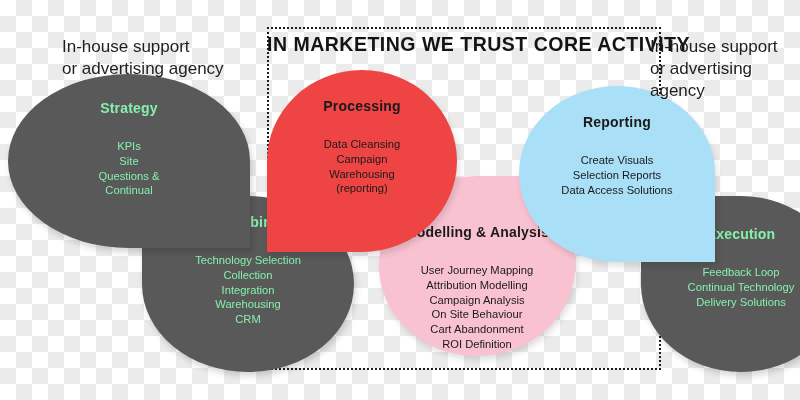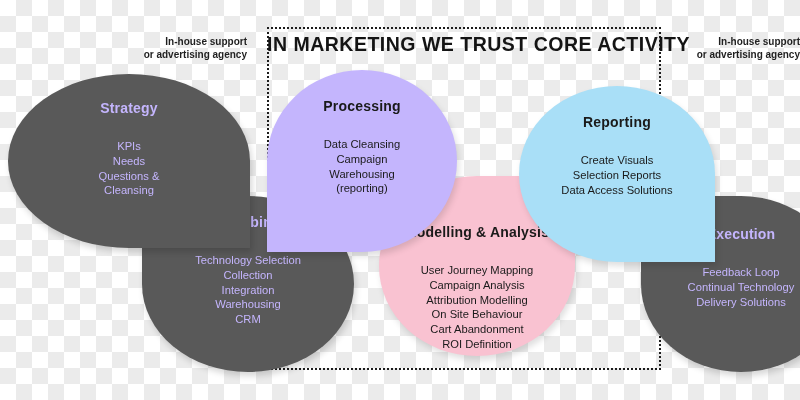--- a/index.html
+++ b/index.html
@@ -36,35 +36,34 @@
     font-weight:bold;
     letter-spacing:0.5px;
     color:#141414;
     z-index:6;
     white-space:nowrap;
   }
 
   
   .caption{
     position:absolute;
-    font-size:10px;
+    font-size:17px;
     line-height:1.28;
     color:#1f1f1f;
-    text-align:right;
+    text-align:left;
     z-index:6;
-    font-weight:bold;
   }
   .caption.left{left:62px;top:36px;width:185px;}
   .caption.right{left:650px;top:36px;width:150px;}
 
   
   .drop{
     position:absolute;
     box-sizing:border-box;
-    color:#c4b5fd;
+    color:#86efac;
     text-align:center;
     display:flex;
     flex-direction:column;
     align-items:center;
     justify-content:flex-start;
   }
   .drop .d-title{
     font-weight:bold;
     font-size:14px;
     letter-spacing:0.2px;
@@ -78,21 +77,21 @@
   }
   .drop .d-lines div{white-space:nowrap;}
 
   
   .pt-br{border-radius:50% 50% 0 50%;}   
   .pt-tl{border-radius:0 50% 50% 50%;}   
   .pt-bl{border-radius:50% 50% 50% 0;}   
   .pt-tr{border-radius:50% 0 50% 50%;}   
 
   .grey  {background:#595959;}
-  .yellow{background:#c4b5fd;color:#1a1a1a;}
+  .yellow{background:#ef4444;color:#1a1a1a;}
   .pink  {background:#F9C2D1;color:#1a1a1a;}
   .blue  {background:#A9DFF7;color:#1a1a1a;}
 
   
   #drop-strategy {left:8px;  top:74px;  width:242px;height:174px;padding-top:26px;z-index:3;}
   #drop-plumbing {left:142px;top:196px; width:212px;height:176px;padding-top:18px;z-index:2;}
   #drop-processing{left:267px;top:70px; width:190px;height:182px;padding-top:28px;z-index:4;}
   #drop-modelling{left:379px;top:176px; width:196px;height:180px;padding-top:48px;z-index:3;}
   #drop-reporting{left:519px;top:86px; width:196px;height:176px;padding-top:28px;z-index:5;}
   #drop-execution{left:641px;top:196px; width:200px;height:176px;padding-top:30px;z-index:4;}
@@ -117,23 +116,23 @@
 
   <div class="caption right">
     <div>In-house support</div>
     <div>or advertising agency</div>
   </div>
 
   <div class="drop grey pt-br" id="drop-strategy">
     <div class="d-title">Strategy</div>
     <div class="d-lines">
         <div>KPIs</div>
-        <div>Needs</div>
+        <div>Site</div>
         <div>Questions &amp;</div>
-        <div>Cleansing</div>
+        <div>Continual</div>
       </div>
   </div>
 
   <div class="drop grey pt-tl" id="drop-plumbing">
     <div class="d-title">Plumbing</div>
     <div class="d-lines">
         <div>Technology Selection</div>
         <div>Collection</div>
         <div>Integration</div>
         <div>Warehousing</div>
@@ -148,22 +147,22 @@
         <div>Campaign</div>
         <div>Warehousing</div>
         <div>(reporting)</div>
       </div>
   </div>
 
   <div class="drop pink pt-tr" id="drop-modelling">
     <div class="d-title">Modelling  &amp; Analysis</div>
     <div class="d-lines">
         <div>User Journey Mapping</div>
+        <div>Attribution Modelling</div>
         <div>Campaign Analysis</div>
-        <div>Attribution Modelling</div>
         <div>On Site Behaviour</div>
         <div>Cart Abandonment</div>
         <div>ROI Definition</div>
       </div>
   </div>
 
   <div class="drop blue pt-br" id="drop-reporting">
     <div class="d-title">Reporting</div>
     <div class="d-lines">
         <div>Create Visuals</div>

